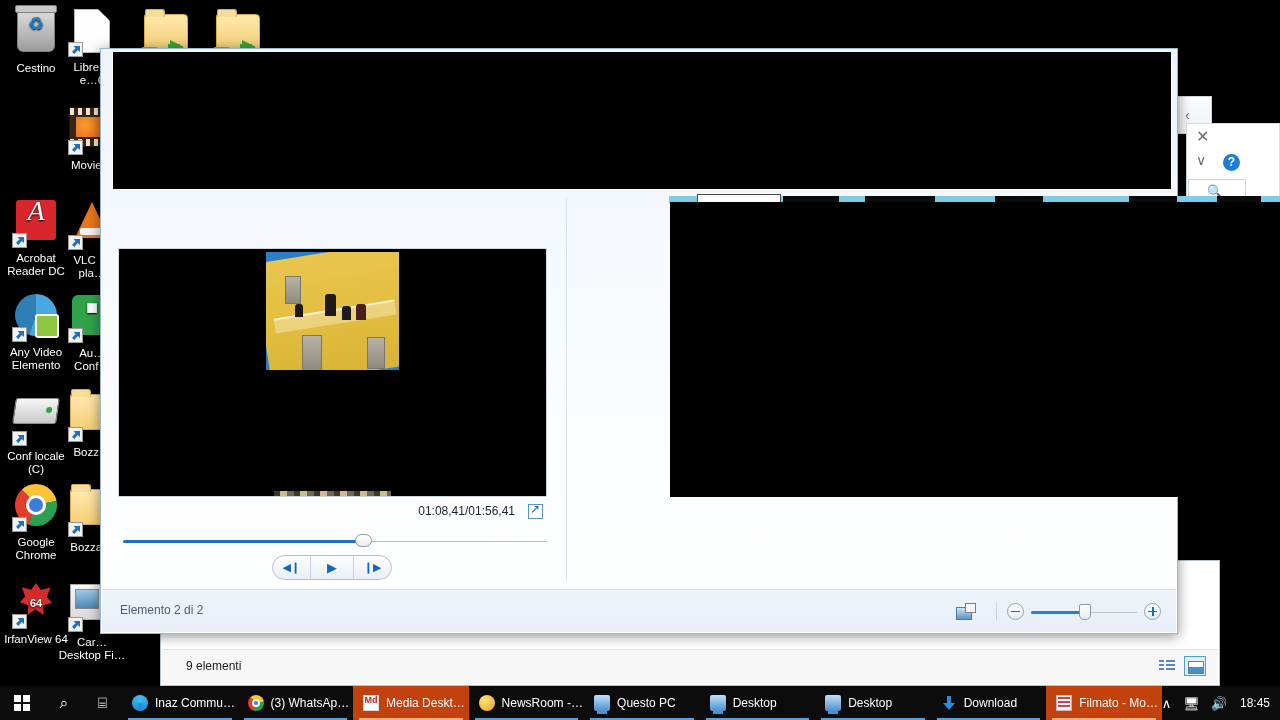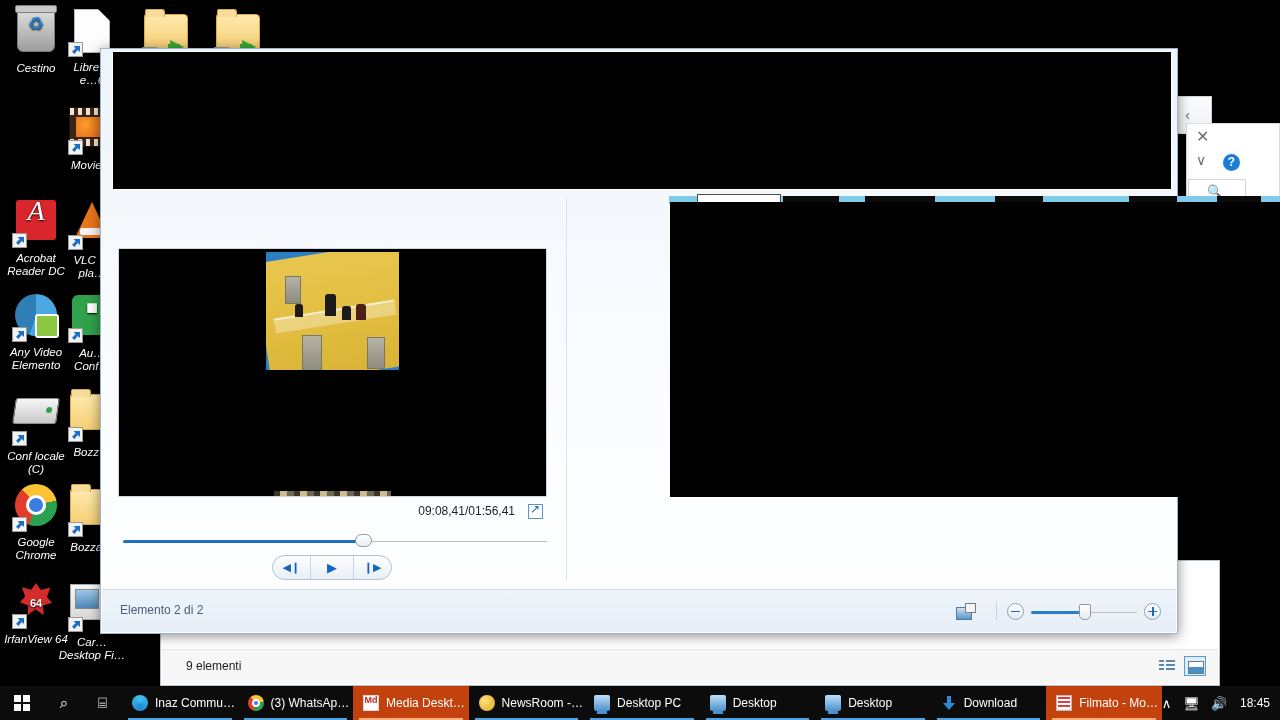--- a/index.html
+++ b/index.html
@@ -28,21 +28,21 @@
     color: #ffffff;
     font-size: 11.5px;
     line-height: 13px;
     text-shadow: 0 1px 2px #000;
   }
   .dicon .glyph {
     width: 48px; height: 48px;
     margin: 0 auto 4px auto;
     position: relative;
   }
-  .dicon .lbl { display: block; font-style: italic; }
+  .dicon .lbl { display: block; }
   .shortcut-badge {
     position: absolute; left: 0; bottom: 0;
     width: 15px; height: 15px;
     background: #f2f2f2;
     border: 1px solid #9a9a9a;
     box-sizing: border-box;
   }
   .shortcut-badge::after {
     content: "";
     position: absolute; left: 3px; top: 3px;
@@ -491,21 +491,21 @@
             <div class="frame-person" style="left:57%; top:46%; width:9px; height:14px;"></div>
             <div class="frame-person" style="left:68%; top:44%; width:10px; height:16px; background:#4a2018;"></div>
             <div class="frame-win" style="left:14%; top:20%; width:14px; height:26px;"></div>
             <div class="frame-win" style="left:27%; top:70%; width:18px; height:34px;"></div>
             <div class="frame-win" style="left:76%; top:72%; width:16px; height:30px;"></div>
           </div>
           <div id="video-bottom-strip"></div>
         </div>
 
         <div class="time-row">
-          <span class="time-text">09:08,41/01:56,41</span>
+          <span class="time-text">01:08,41/01:56,41</span>
           <span class="expand-btn"></span>
         </div>
 
         <div class="seek-row">
           <div class="seek-track-filled" style="width:240px;"></div>
           <div class="seek-track-rest" style="width:180px;"></div>
           <div class="seek-thumb" style="left:237px;"></div>
         </div>
 
         <div class="transport">
@@ -565,21 +565,21 @@
     <div class="tb-task active">
       <span class="ti ti-md"></span>
       <span class="tl">Media Desktop...</span>
     </div>
     <div class="tb-task">
       <span class="ti ti-news"></span>
       <span class="tl">NewsRoom - - ...</span>
     </div>
     <div class="tb-task">
       <span class="ti ti-pc"></span>
-      <span class="tl">Desktop PC</span>
+      <span class="tl">Questo PC</span>
     </div>
     <div class="tb-task">
       <span class="ti ti-pc"></span>
       <span class="tl">Desktop</span>
     </div>
     <div class="tb-task">
       <span class="ti ti-pc"></span>
       <span class="tl">Desktop</span>
     </div>
     <div class="tb-task">

